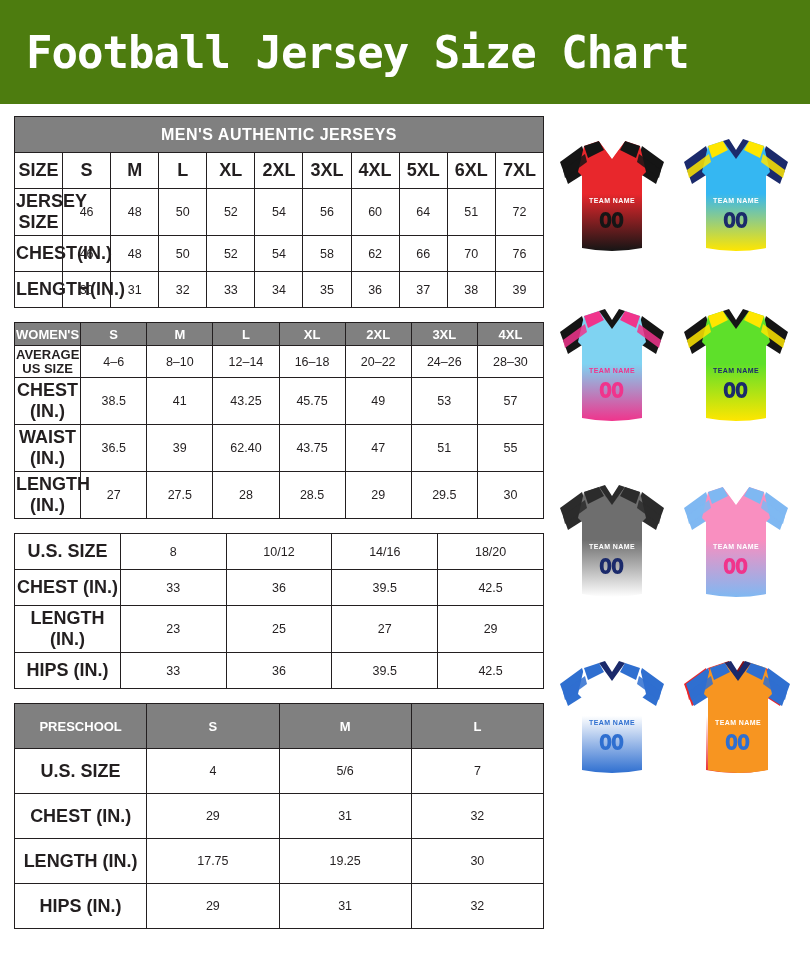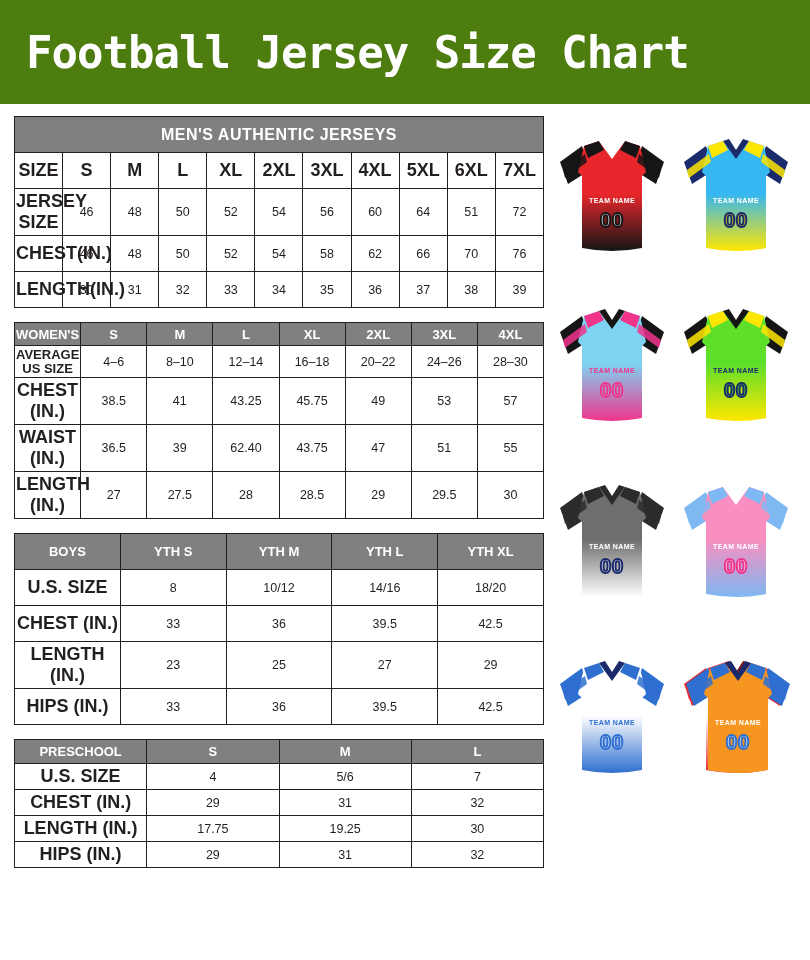--- a/index.html
+++ b/index.html
@@ -67,39 +67,39 @@
     font-weight: bold;
     font-size: 13px;
   }
   .rowlabel {
     font-weight: bold;
     font-size: 18px;
   }
   .t-men td, .t-men th { height: 36px; }
   .t-women td, .t-women th { height: 23px; }
   .t-boys td, .t-boys th { height: 36px; }
-  .t-pre td, .t-pre th { height: 24px; text-align: center; }
+  .t-pre td, .t-pre th { height: 45px; text-align: center; }
   .two-line { line-height: 1.05; font-weight: bold; font-size: 13px;}
 
   
   .jrow {
     display: flex;
     justify-content: space-between;
     margin-bottom: 4px;
   }
   .jersey-wrap { width: 116px; height: 132px; position: relative; }
   .jersey-svg { width: 100%; height: 100%; display:block; }
   .jtext {
     position: absolute;
     left: 0; right: 0;
     text-align: center;
     pointer-events: none;
   }
   .jname { top: 54%; font-size: 7px; font-weight: bold; letter-spacing: .4px; }
-  .jnum { top: 63%; font-size: 20px; font-weight: bold; letter-spacing: 1px; }
+  .jnum { top: 63%; font-size: 20px; font-weight: normal; letter-spacing: 1px; }
   .r1 { margin-top: 10px; }
   .r2 { margin-top: 34px; }
   .r3 { margin-top: 40px; }
   .r4 { margin-top: 40px; }
 </style>
 </head>
 <body>
 
 <div class="header">
   <div class="header-title">Football Jersey Size Chart</div>
@@ -222,27 +222,20 @@
         <td>28.5</td>
         <td>29</td>
         <td>29.5</td>
         <td>30</td>
       </tr>
     </tbody>
       </table>
 
     <table class="t-boys">
       <tbody>
-          <tr>
-        <td class="gray-cell">BOYS</td>
-        <td class="gray-cell">YTH S</td>
-        <td class="gray-cell">YTH M</td>
-        <td class="gray-cell">YTH L</td>
-        <td class="gray-cell">YTH XL</td>
-      </tr>
       <tr>
         <td class="rowlabel">U.S. SIZE</td>
         <td>8</td>
         <td>10/12</td>
         <td>14/16</td>
         <td>18/20</td>
       </tr>
       <tr>
         <td class="rowlabel">CHEST (IN.)</td>
         <td>33</td>

